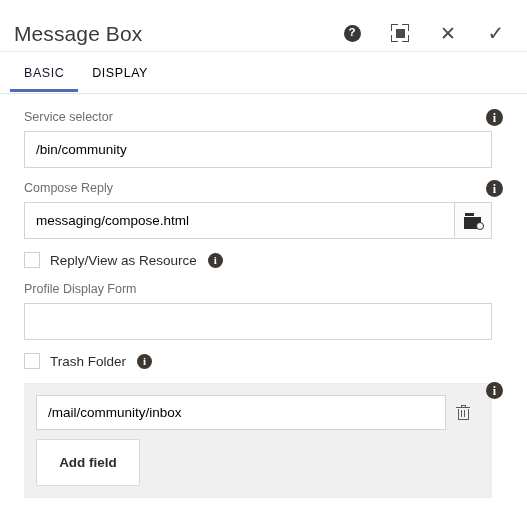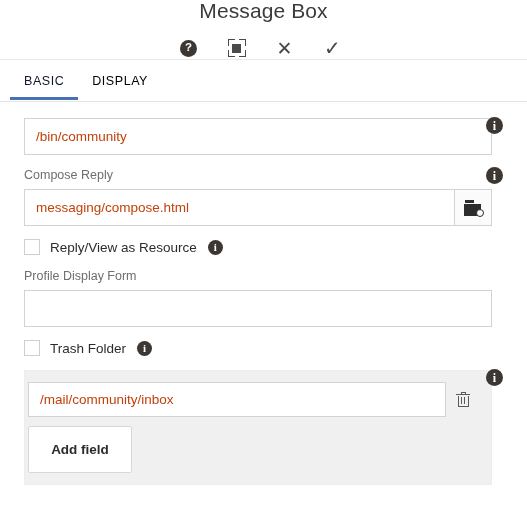--- a/index.html
+++ b/index.html
@@ -11,28 +11,27 @@
     height: 526px;
     background: #ffffff;
     font-family: "Liberation Sans", sans-serif;
     color: #2c2c2c;
     overflow: hidden;
   }
 
   
   .dialog-header {
     position: relative;
-    height: 60px;
-    display: flex;
-    align-items: center;
-    padding: 0 14px 0 14px;
+    height: 52px;
+    display: flex;
+    align-items: center;
+    padding: 15px 14px 0 14px;
     box-sizing: border-box;
     border-bottom: 1px solid #e8e8e8;
     background: #ffffff;
-    flex-direction: column;
   }
   .dialog-title {
     font-size: 21px;
     font-weight: 400;
     color: #3b3b3b;
     letter-spacing: 0.1px;
     line-height: 1;
     flex: 1 1 auto;
     white-space: nowrap;
   }
@@ -153,21 +152,21 @@
     right: -11px;
   }
   .text-input {
     width: 100%;
     height: 37px;
     box-sizing: border-box;
     border: 1px solid #d3d3d3;
     background: #ffffff;
     font-family: "Liberation Sans", sans-serif;
     font-size: 13.5px;
-    color: #c2410c;
+    color: #000000;
     padding: 0 11px;
     outline: none;
     border-radius: 0;
   }
   .input-with-btn {
     display: flex;
     align-items: flex-start;
   }
   .input-with-btn .text-input {
     border-right: 0;
@@ -239,21 +238,21 @@
     margin-left: 11px;
     width: 15px;
     height: 15px;
     font-size: 11px;
   }
 
   
   .multifield {
     background: #f0f0f0;
     border: 1px solid #ededed;
-    padding: 11px 11px 11px 3px;
+    padding: 11px 11px 11px 11px;
     box-sizing: border-box;
   }
   .mf-row {
     display: flex;
     align-items: center;
     margin-bottom: 9px;
   }
   .mf-row .text-input {
     height: 35px;
     flex: 1 1 auto;
@@ -369,20 +368,21 @@
     <span>BASIC</span>
   </div>
   <div class="tab">
     <span>DISPLAY</span>
   </div>
 </div>
 
 <div class="form-body">
 
   <div class="field">
+    <label class="field-label">Service selector</label>
     <span class="glyph-circle info-right">i</span>
     <input class="text-input" type="text" value="/bin/community" style="">
   </div>
 
   <div class="field">
     <label class="field-label">Compose Reply</label>
     <span class="glyph-circle info-right">i</span>
     <div class="input-with-btn">
       <input class="text-input" type="text" value="messaging/compose.html" style="">
       <button class="browse-btn" title="Browse">

